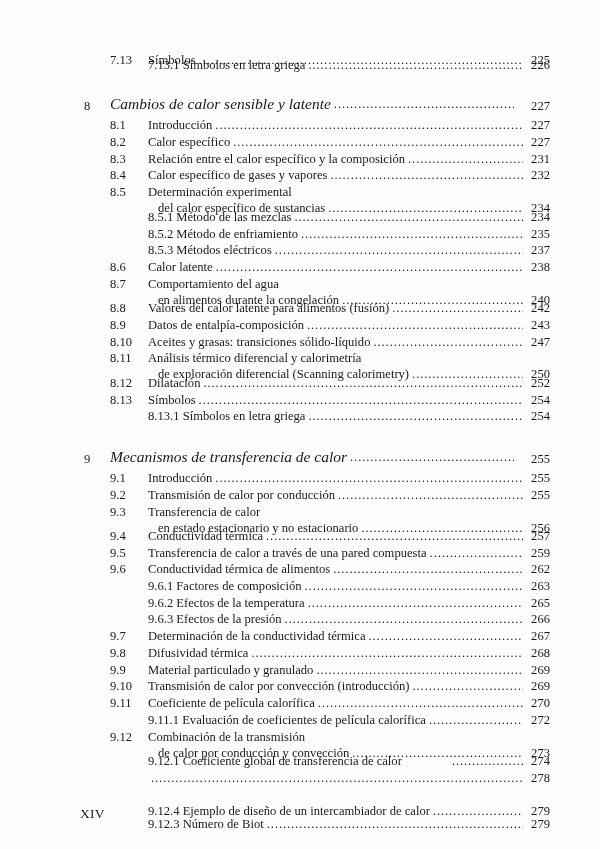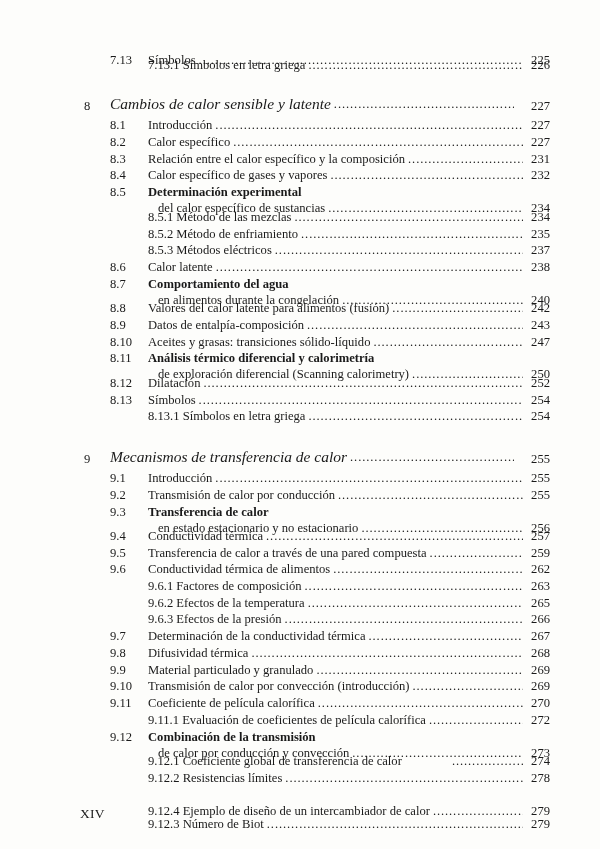--- a/index.html
+++ b/index.html
@@ -32,21 +32,20 @@
     }
     .num {
       position: absolute;
       top: 0;
     }
     .title {
       position: absolute;
       top: 0;
       overflow: hidden;
       white-space: nowrap;
-      font-weight: bold;
     }
     .title-wrap {
       position: absolute;
       top: 0;
       right: 73px;
       overflow: hidden;
       white-space: nowrap;
     }
     .page {
       position: absolute;
@@ -395,21 +394,20 @@
     </div>
     <div class="row" style="top: 753px;">
       <div class="title-wrap leader" style="left: 148px; gap: 47px;">
         <span class="t">9.12.1 Coeficiente global de transferencia de calor</span>
         <span class="d"></span>
       </div>
       <span class="page">274</span>
     </div>
     <div class="row" style="top: 770px;">
       <div class="title-wrap leader" style="left: 148px;">
-        <span class="t">9.12.2 Resistencias límites</span>
         <span class="d"></span>
       </div>
       <span class="page">278</span>
     </div>
     <div class="row" style="top: 816px;">
       <div class="title-wrap leader" style="left: 148px;">
         <span class="t">9.12.3 Número de Biot</span>
         <span class="d"></span>
       </div>
       <span class="page">279</span>

